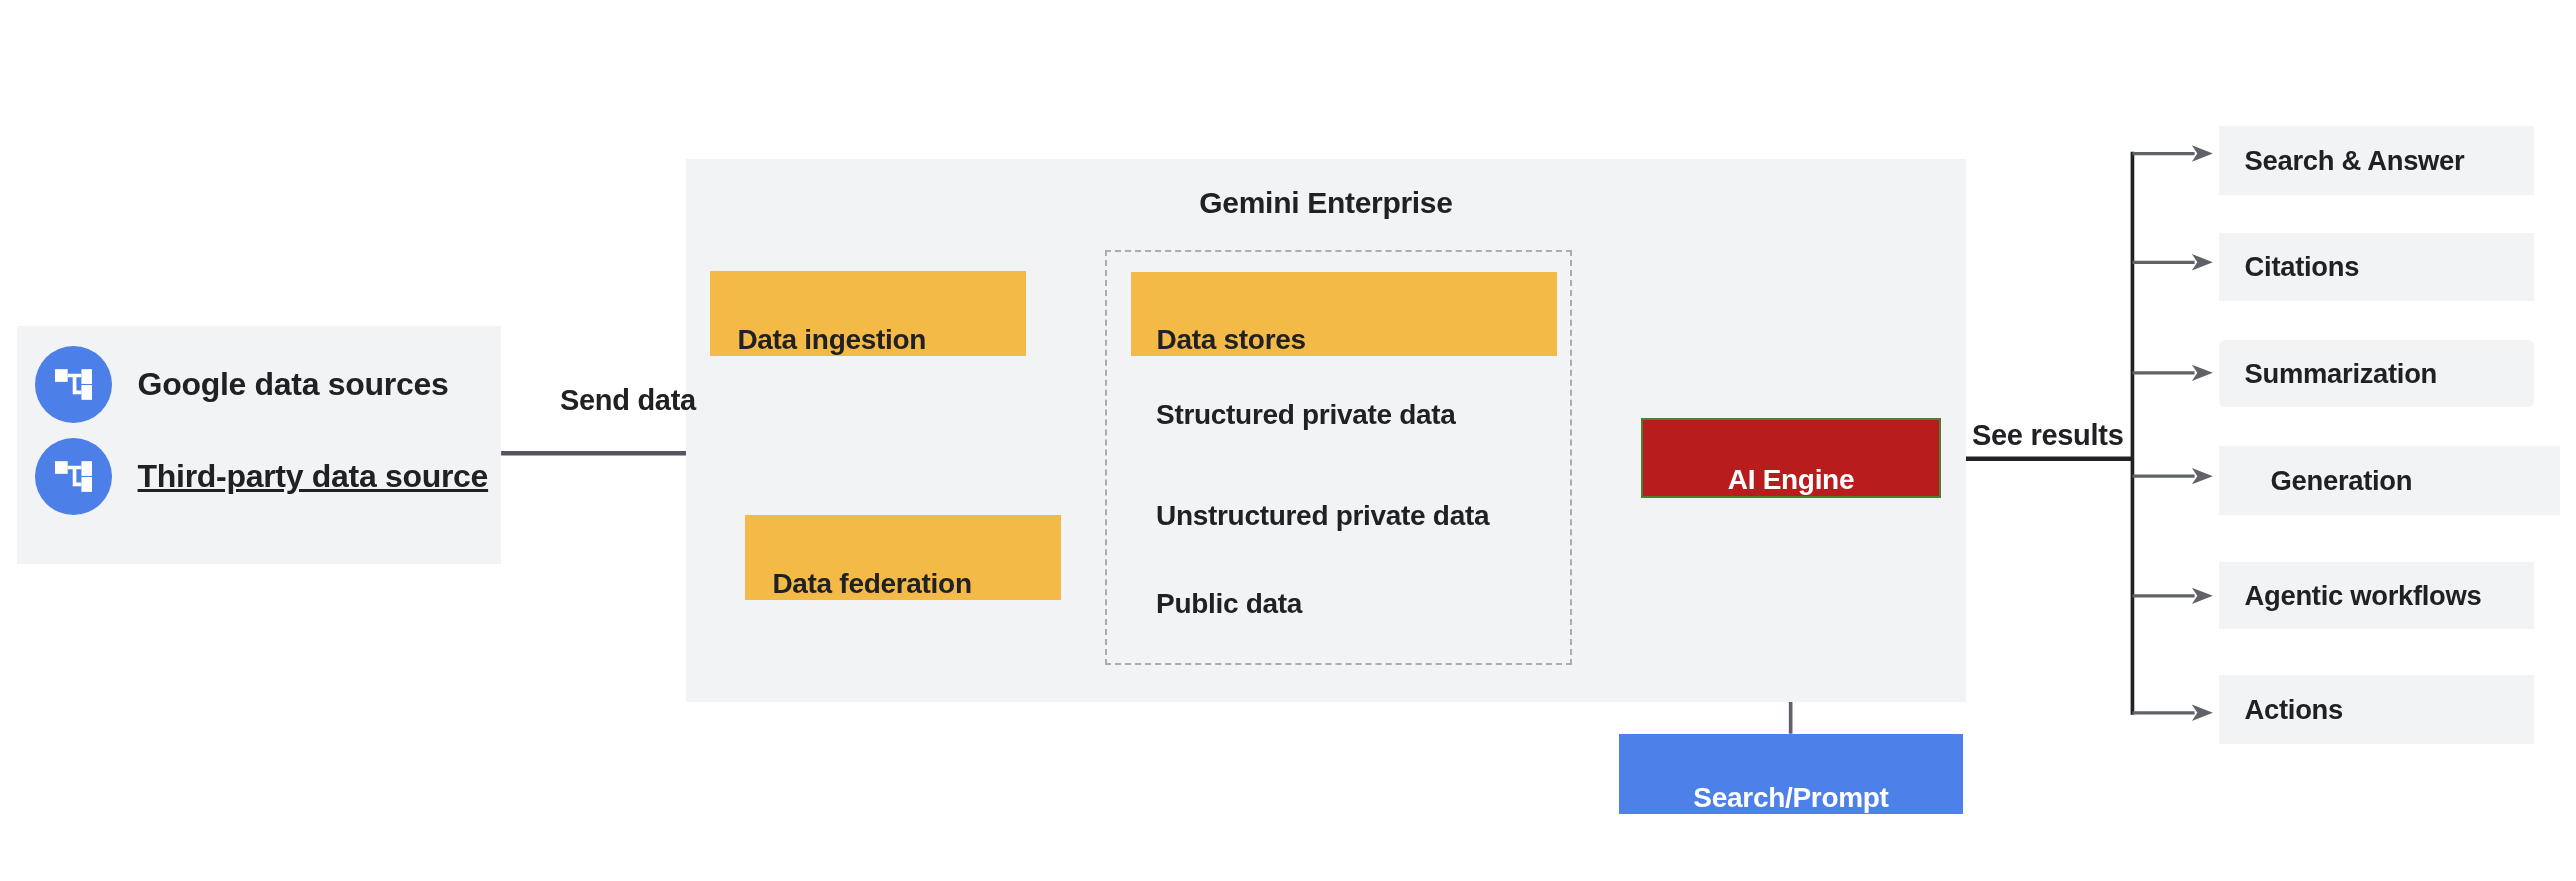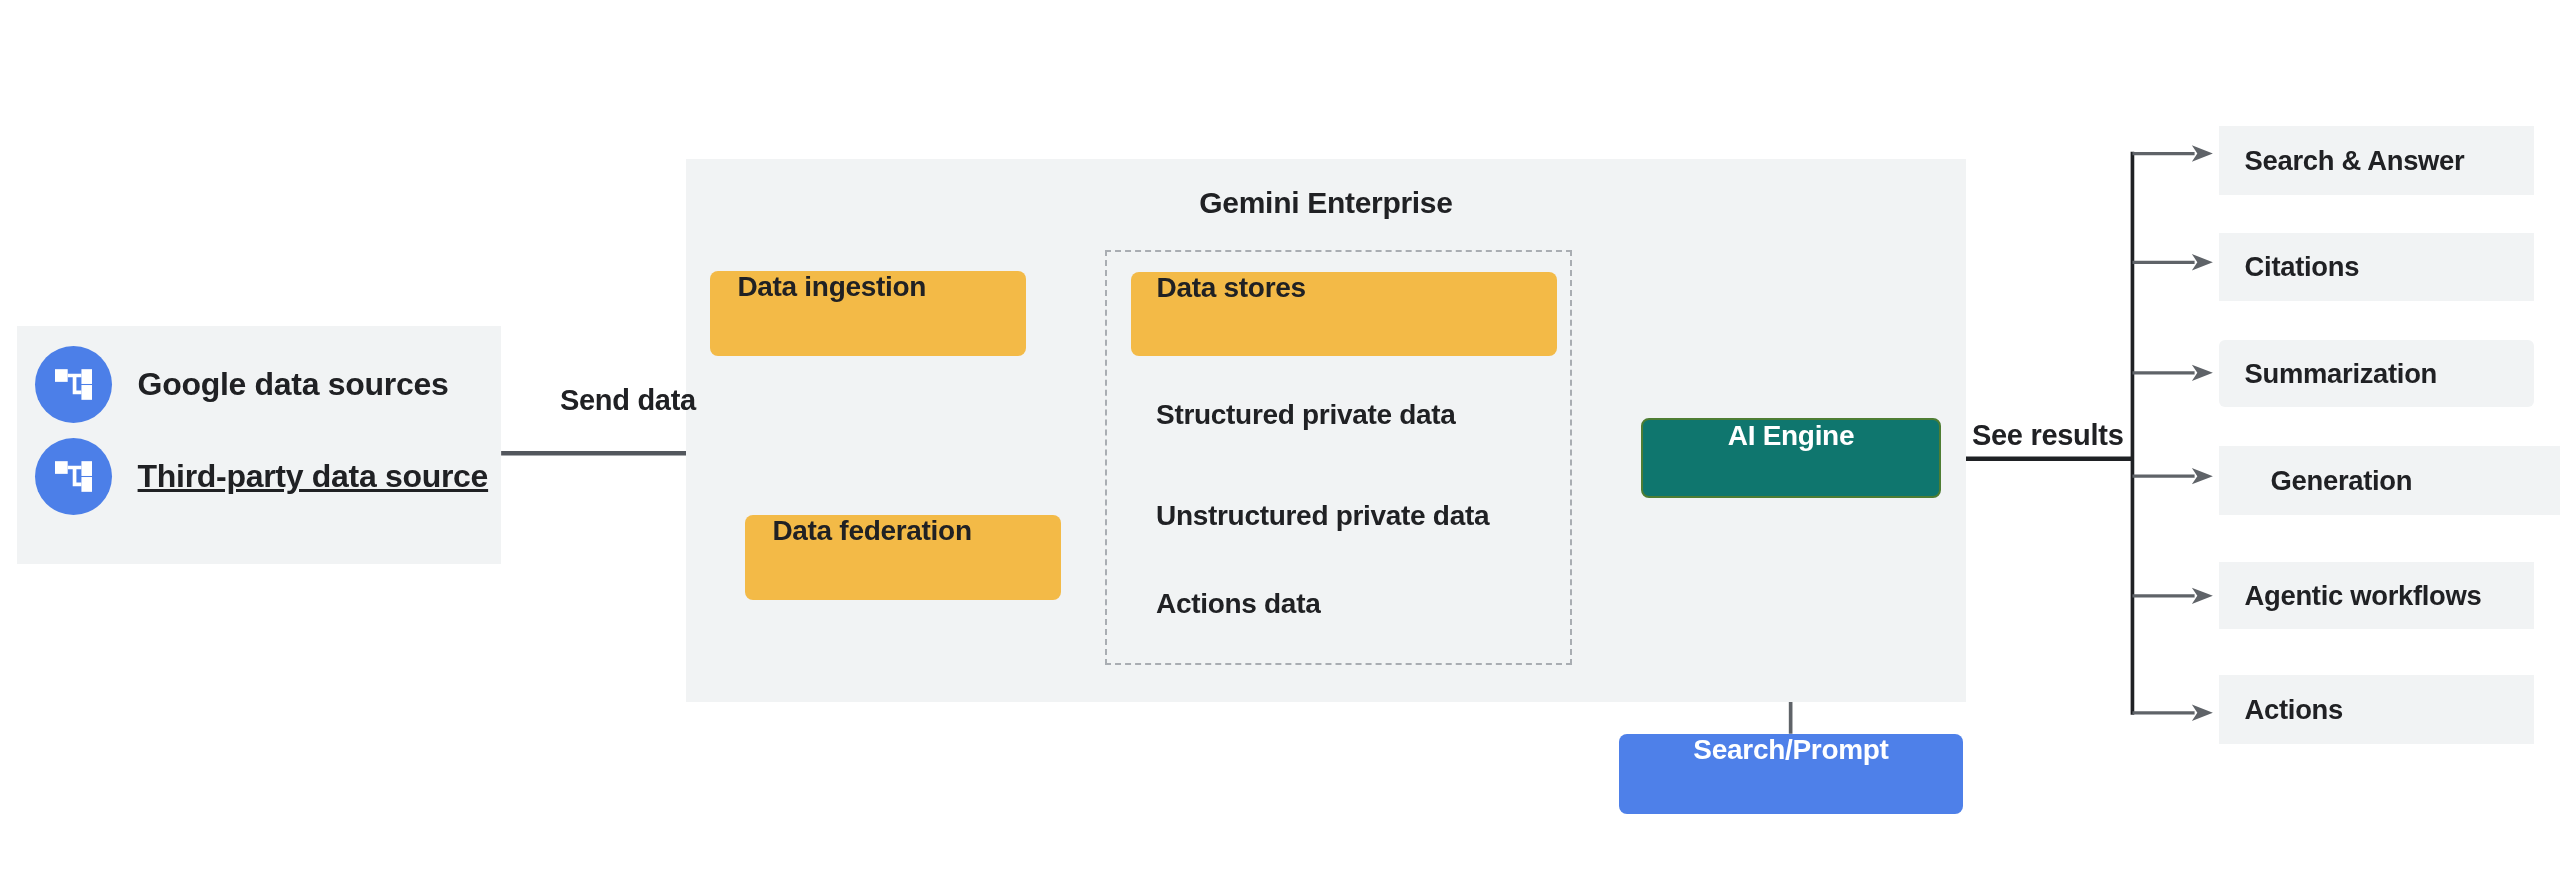--- a/index.html
+++ b/index.html
@@ -1,23 +1,23 @@
 <!DOCTYPE html>
 <html style="font-size:14.6px"><head>
 <meta charset="utf-8">
 <style>
   html,body{margin:0;padding:0;background:#ffffff;}
   body{font-family:"Liberation Sans",sans-serif;color:#202124;}
   .canvas{position:relative;width:2576px;height:881px;background:#ffffff;overflow:hidden;}
   .abs{position:absolute;}
   svg.wires{position:absolute;left:0;top:0;width:2576px;height:881px;z-index:1;}
   .panel{background:#F1F3F4;z-index:2;}
-  .node{z-index:2;display:flex;align-items:flex-start;box-sizing:border-box;border-radius:8px;}
+  .node{z-index:2;display:flex;align-items:flex-end;box-sizing:border-box;}
   .yellow{background:#F3BA47;}
-  .green{background:#0f766e;border:2.7px solid #4E7D33;}
+  .green{background:#b91c1c;border:2.7px solid #4E7D33;}
   .blue{background:#4E80E9;}
   .lbl{font-weight:700;letter-spacing:-0.3px;color:#202124;}
   .lbl-white{font-weight:700;letter-spacing:-0.3px;color:#ffffff;width:100%;text-align:center;}
   .box-pad{padding-left:27.4px;font-size:28px;}
   .center-txt{justify-content:center;}
   .src-row{position:absolute;left:35px;display:flex;align-items:center;z-index:3;}
   .src-circle{width:77px;height:77px;border-radius:50%;background:#4C7FE8;display:flex;align-items:center;justify-content:center;flex:0 0 auto;}
   .src-label{margin-left:25.6px;font-size:32px;font-weight:700;letter-spacing:-0.3px;white-space:nowrap;}
   .dashed-box{border:2.7px dashed #A9ADB2;z-index:2;box-sizing:border-box;}
   .ds-item{position:absolute;left:1156px;font-size:28px;font-weight:700;letter-spacing:-0.3px;z-index:3;white-space:nowrap;}
@@ -105,21 +105,21 @@
   <div class="abs node yellow box-pad" style="left:745px;top:515px;width:316px;height:85px;">
     <span class="lbl">Data federation</span>
   </div>
 
   <div class="abs dashed-box" style="left:1105px;top:250px;width:467px;height:415px;"></div>
   <div class="abs node yellow" style="left:1131px;top:272px;width:426px;height:84px;padding-left:25.6px;">
     <span class="lbl" style="font-size:28px;">Data stores</span>
   </div>
   <div class="ds-item" style="top:399px;">Structured private data</div>
   <div class="ds-item" style="top:500px;">Unstructured private data</div>
-  <div class="ds-item" style="top:588px;">Actions data</div>
+  <div class="ds-item" style="top:588px;">Public data</div>
 
   <div class="abs node green center-txt" style="left:1641px;top:418px;width:300px;height:80px;">
     <span class="lbl-white" style="font-size:28px;">AI Engine</span>
   </div>
 
   <div class="flow-label" style="left:1972px;top:419px;">See results</div>
 
   <div class="abs node blue center-txt" style="left:1619px;top:734px;width:344px;height:80px;">
     <span class="lbl-white" style="font-size:28px;">Search/Prompt</span>
   </div>

